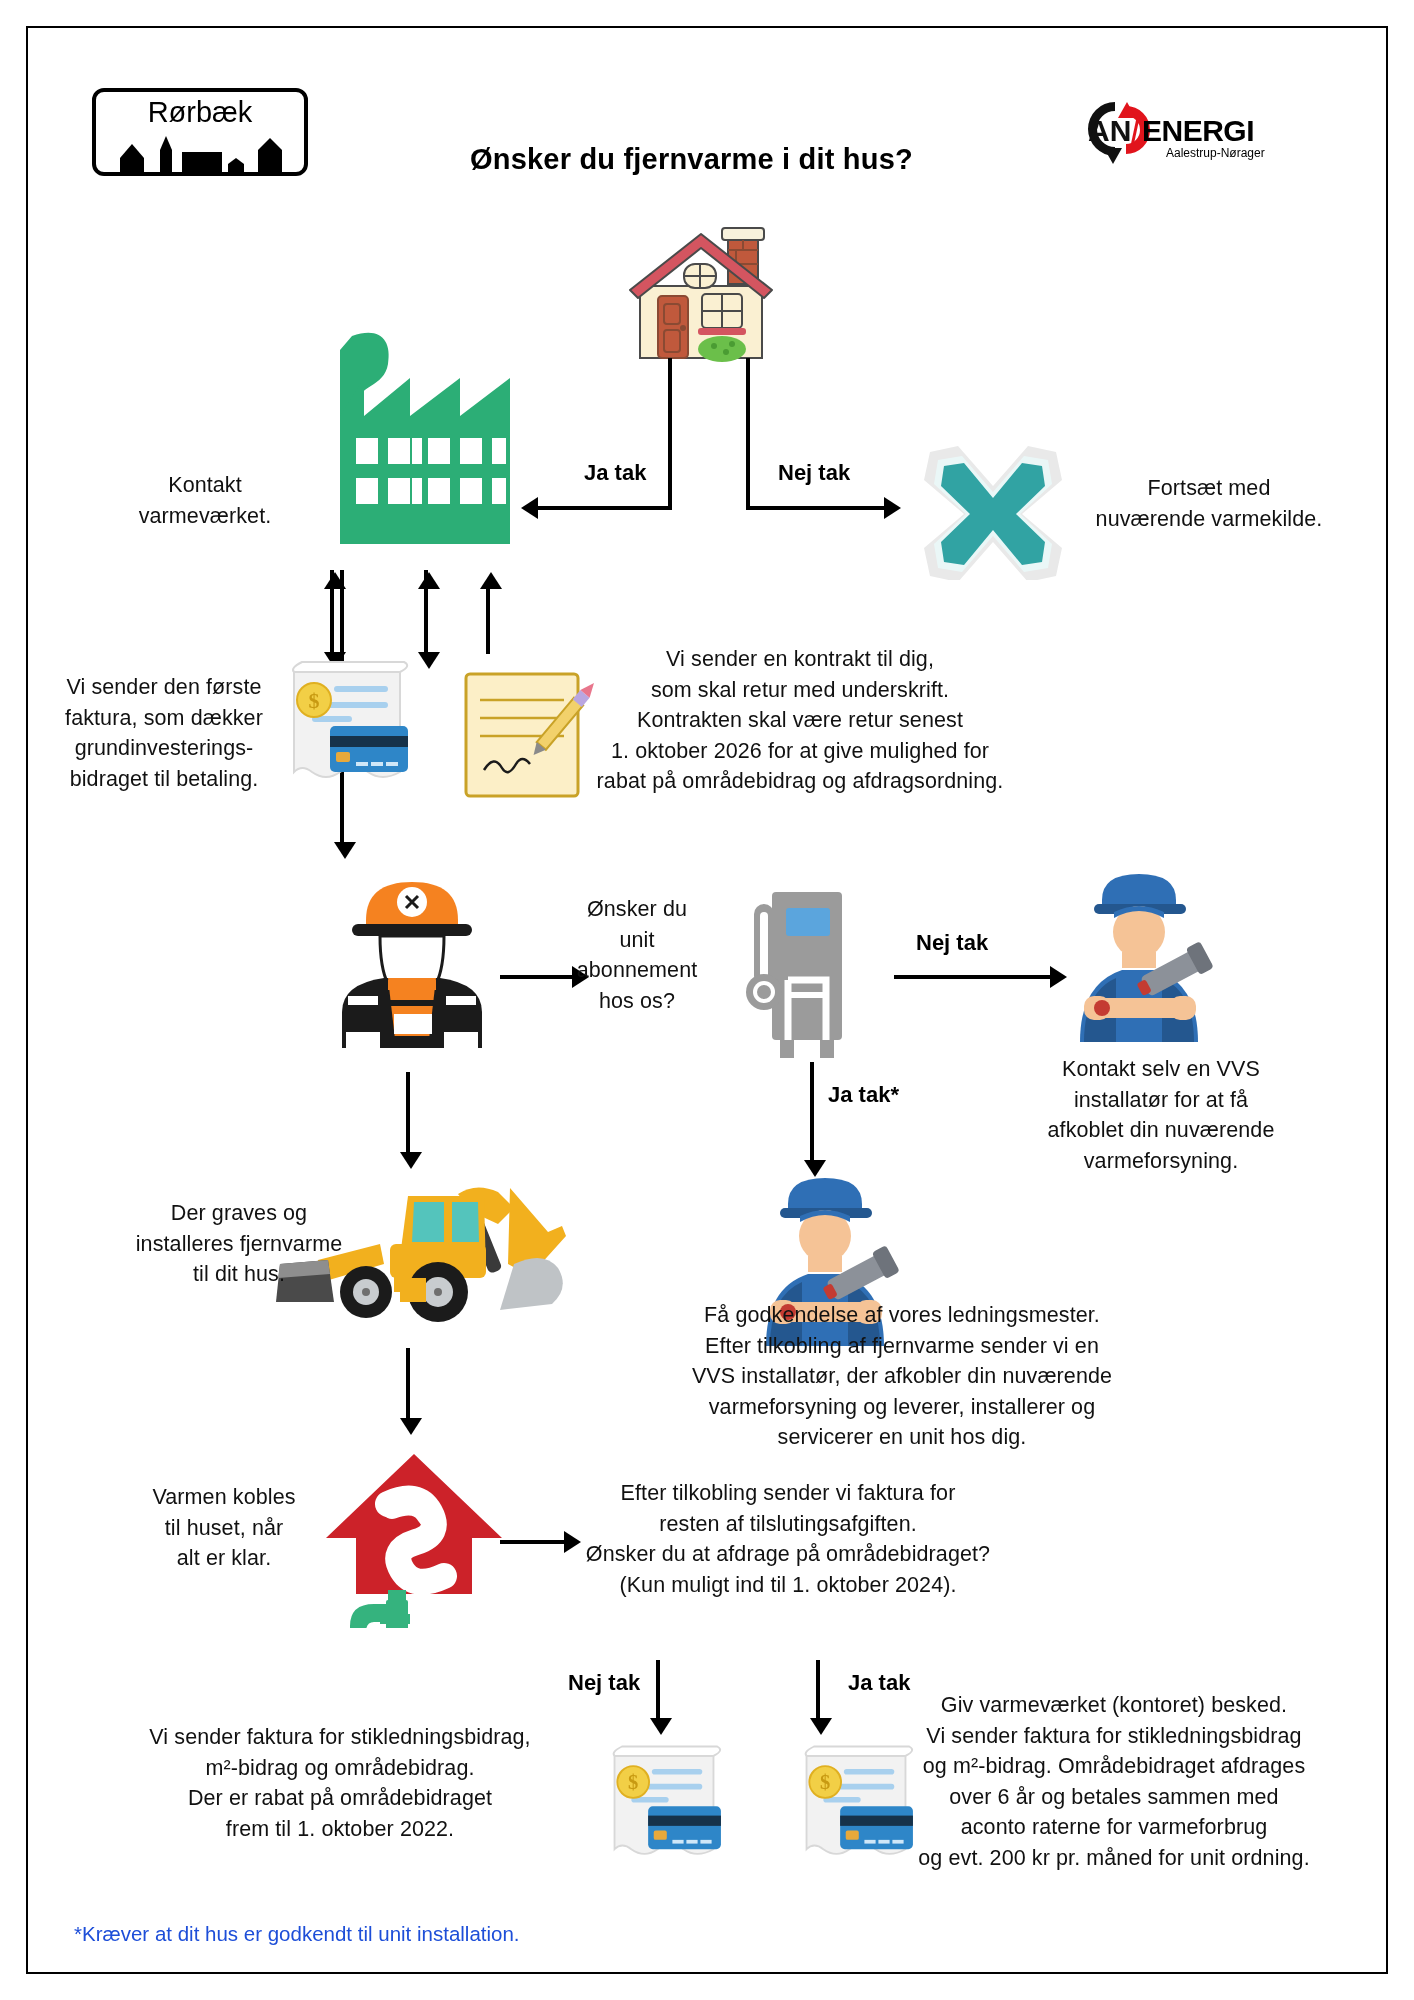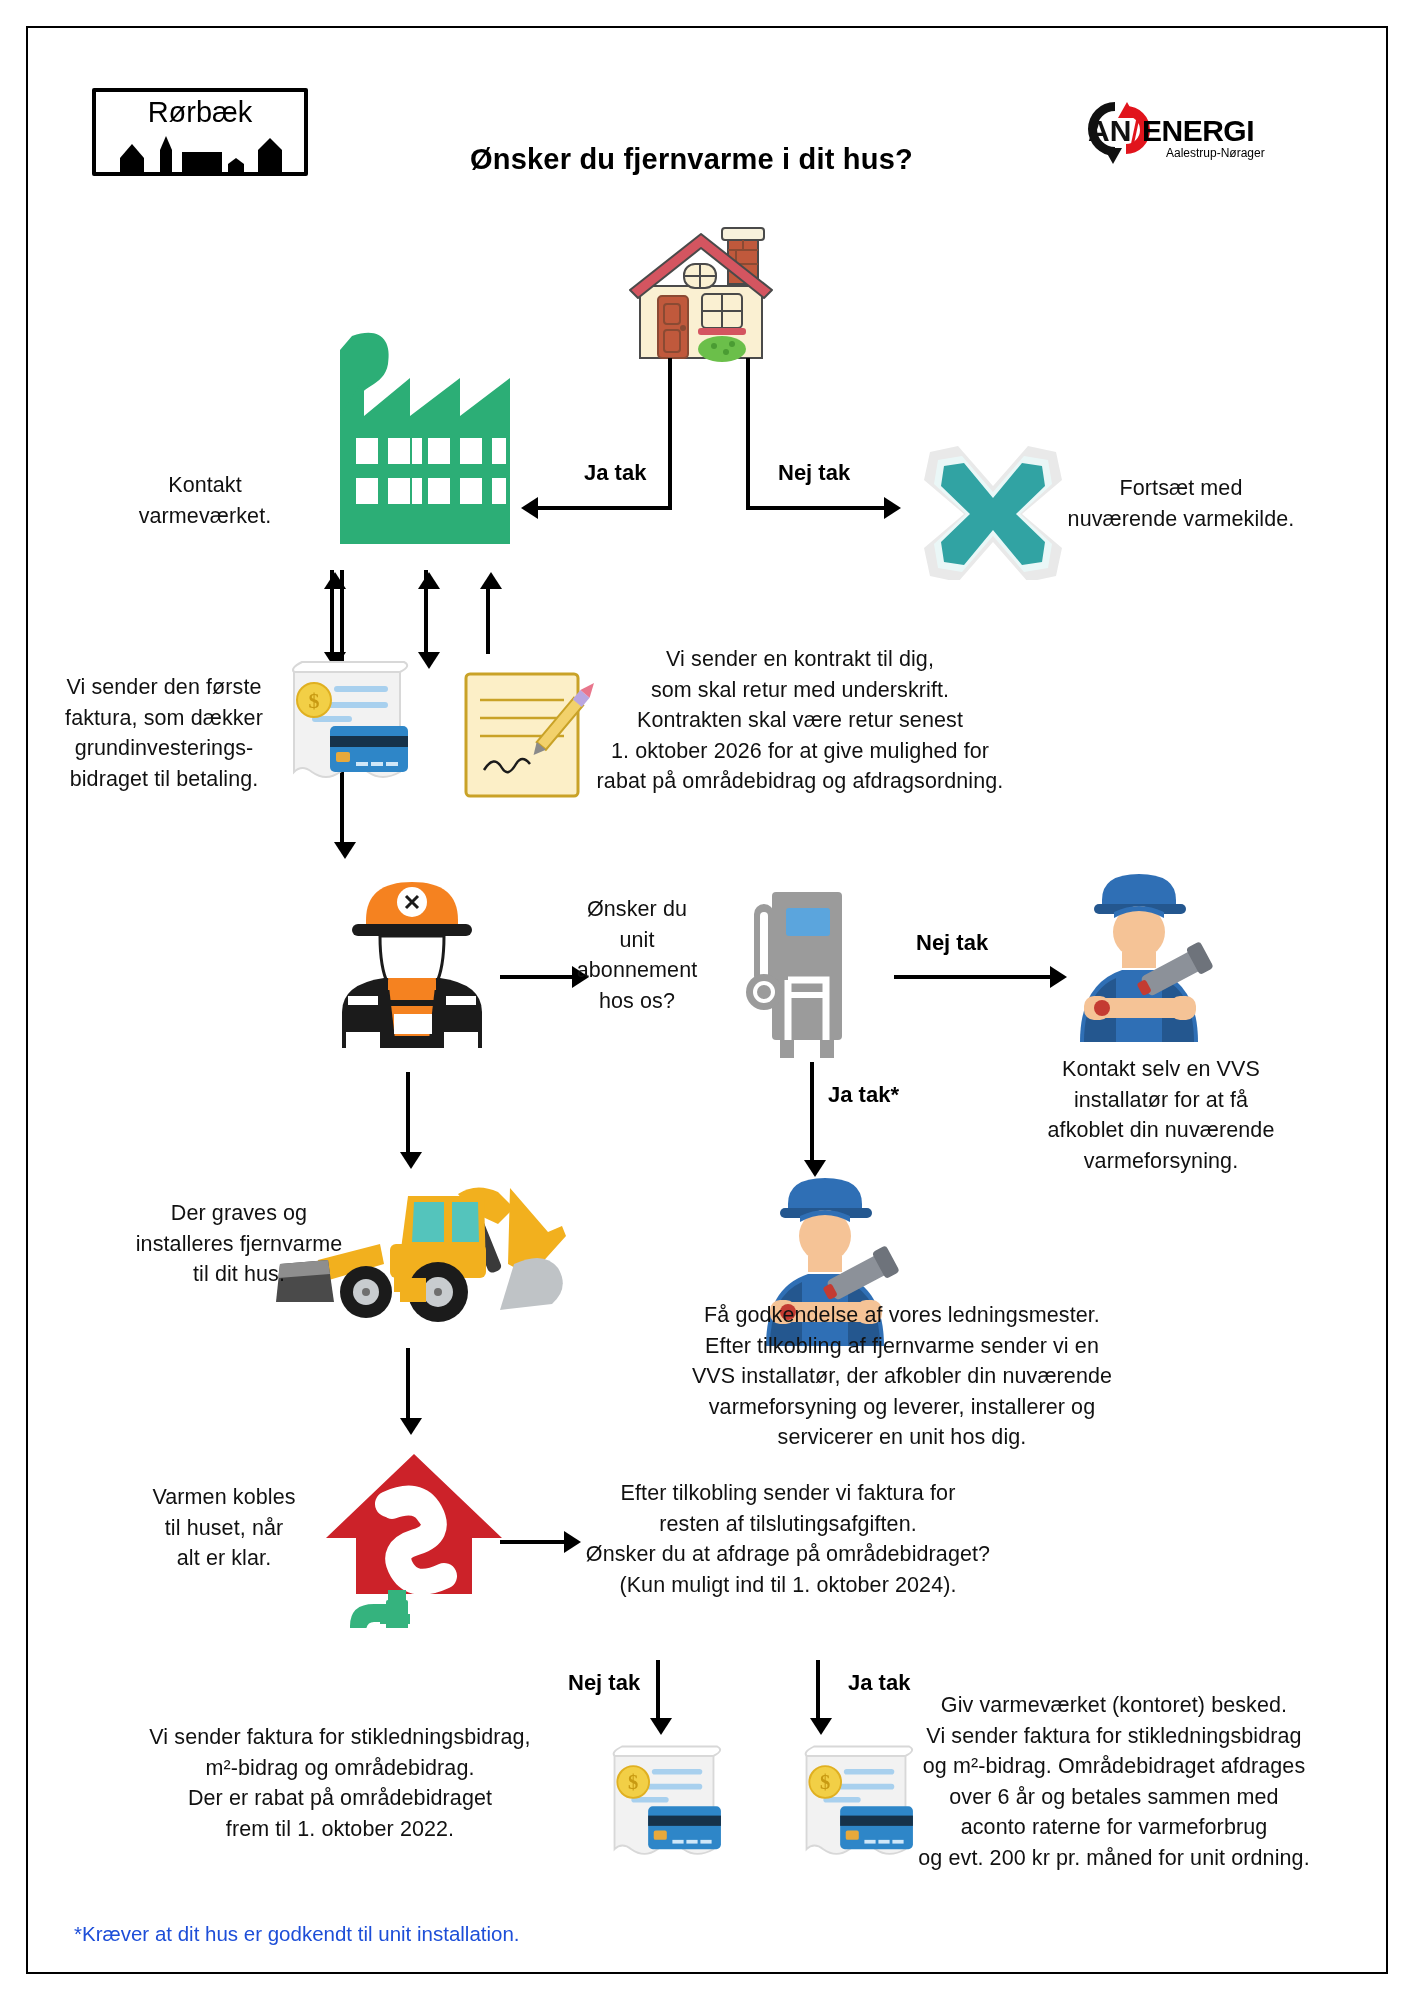--- a/index.html
+++ b/index.html
@@ -51,21 +51,21 @@
     font-size: 20.5px;
     color: #1d4ed8;
     white-space: nowrap;
   }
 
   
   .sign {
     position: absolute;
     width: 216px; height: 88px;
     border: 4px solid #000;
-    border-radius: 2px;
+    border-radius: 12px;
     background: #fff;
     overflow: hidden;
   }
   .sign-text {
     position: absolute; left: 0; right: 0; top: 4px;
     text-align: center;
     font-size: 29px;
     color: #000;
     font-family: "Liberation Sans", sans-serif;
   }
@@ -185,21 +185,21 @@
   <div class="txt" style="left:100px; top:470px; width:210px;">Kontakt
 varmeværket.</div>
 
   <svg class="abs" style="left:918px; top:440px;" width="150" height="140" viewBox="0 0 150 140">
     <g transform="translate(6,6)">
       <polygon points="6,6 34,0 69,40 104,0 132,6 138,34 98,68 138,102 132,130 104,136 69,96 34,136 6,130 0,102 40,68 0,34" fill="#e9e9e9"></polygon>
       <polygon points="14,14 38,10 69,46 100,10 124,14 128,38 96,68 128,98 124,122 100,126 69,90 38,126 14,122 10,98 42,68 10,38" fill="#EAF7F7"></polygon>
       <polygon points="20,20 40,17 69,52 98,17 118,20 121,40 92,68 121,96 118,116 98,119 69,84 40,119 20,116 17,96 46,68 17,40" fill="#31A3A3"></polygon>
     </g>
   </svg>
-  <div class="txt" style="left:1056px; top:473px; width:250px;">Fortsæt med
+  <div class="txt" style="left:1084px; top:473px; width:250px;">Fortsæt med
 nuværende varmekilde.</div>
 
   <div class="ln-v" style="left:330px; top:570px; height:84px;"></div>
   <div class="head-d" style="left:324px; top:652px;"></div>
   <div class="ln-v" style="left:340px; top:570px; height:274px;"></div>
   <div class="head-d" style="left:334px; top:842px;"></div>
 
   <div class="ln-v" style="left:424px; top:570px; height:84px;"></div>
   <div class="head-d" style="left:418px; top:652px;"></div>
 

